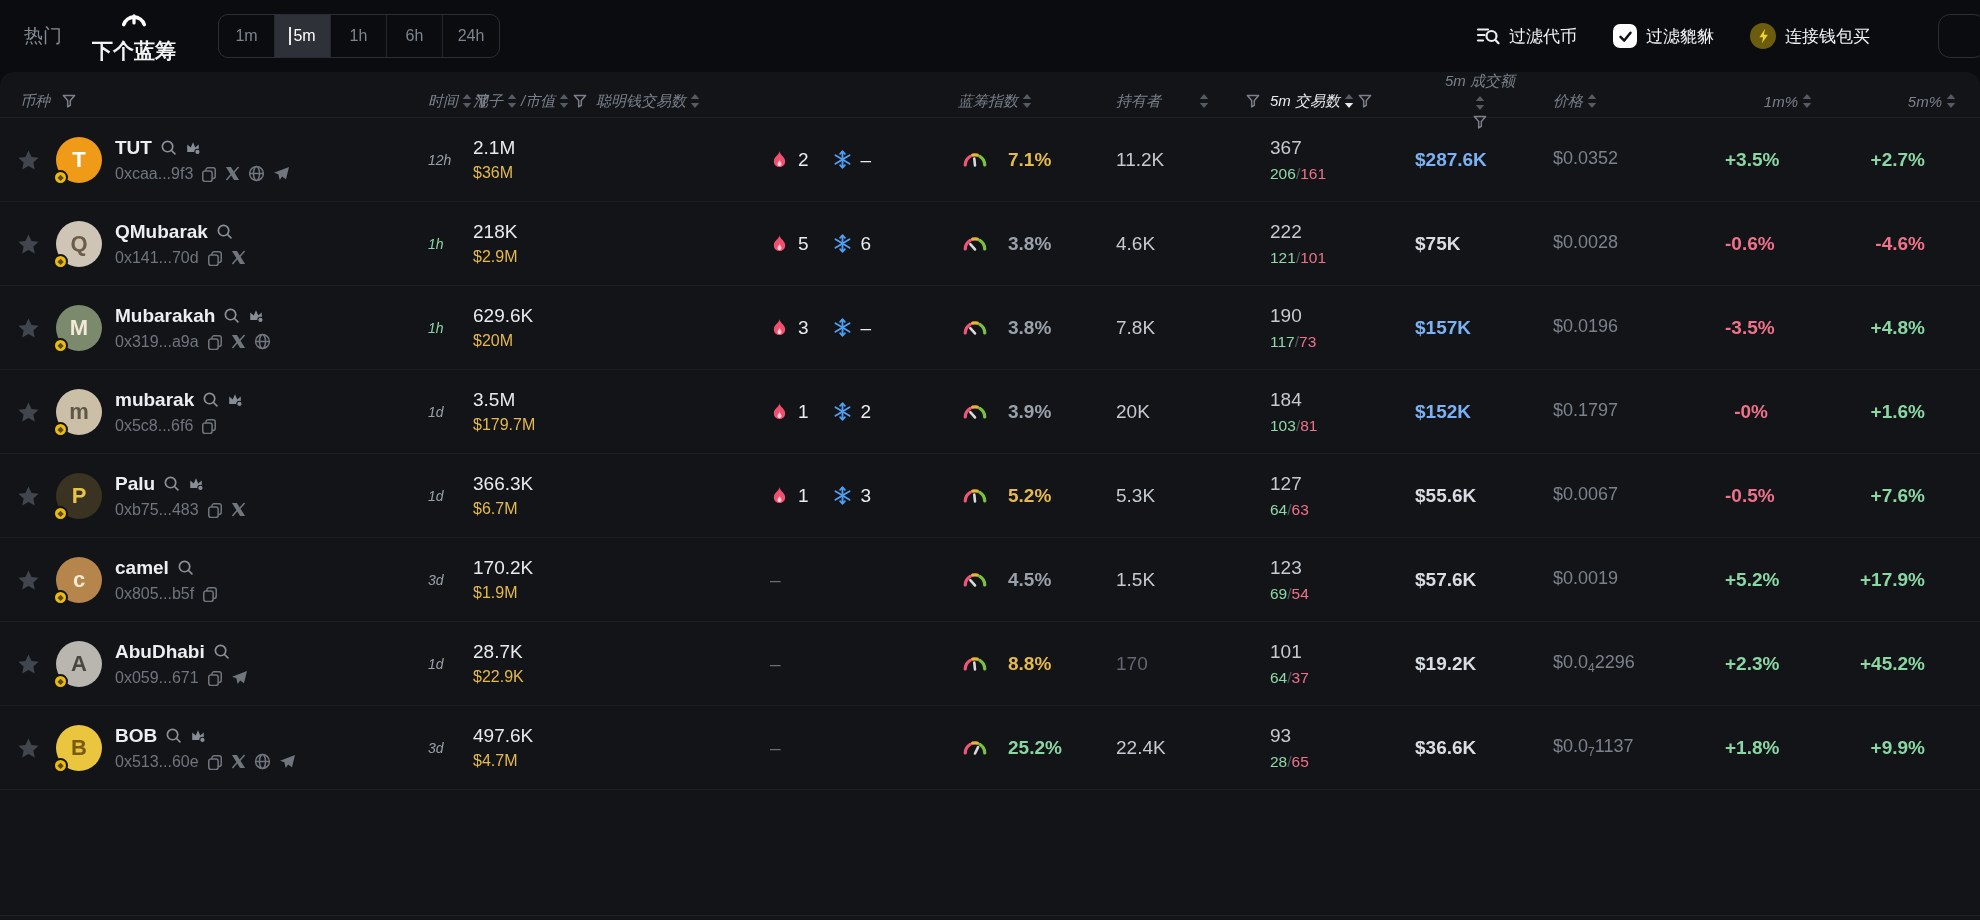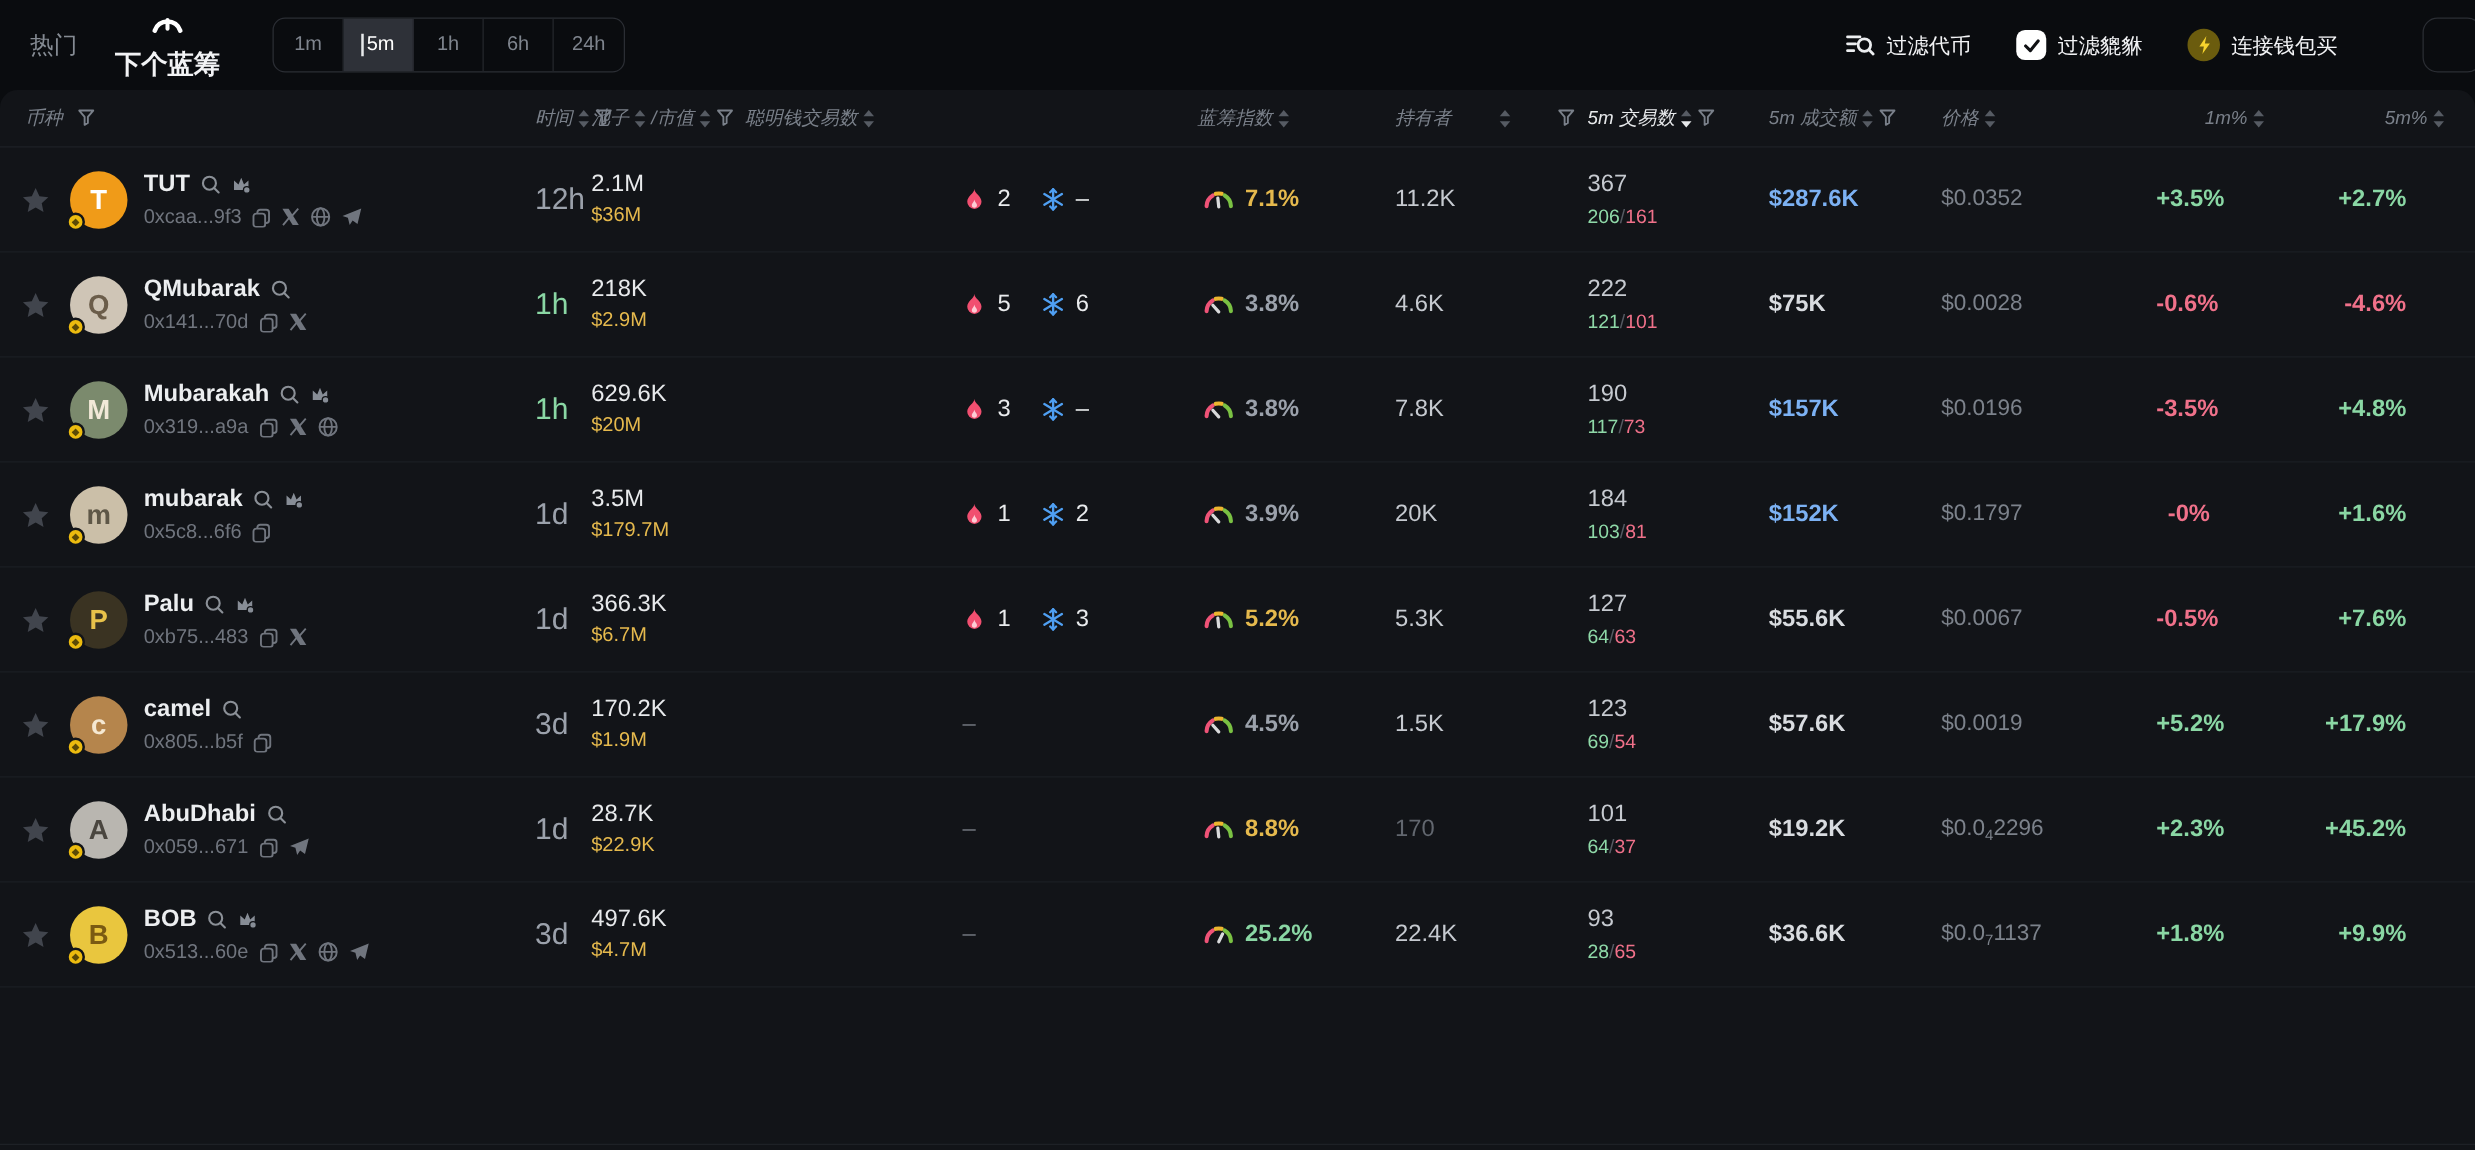--- a/index.html
+++ b/index.html
@@ -33,46 +33,46 @@
   .thead { display:grid; grid-template-columns:420px 48px 122px 360px 158px 152px 145px 140px 180px 95px 160px;
     height:46px; align-items:center; font-size:15px; color:#7a808a; border-bottom:1px solid #1e2126; }
   .th { display:flex; align-items:center; gap:4px; cursor:pointer; white-space:nowrap;font-style:italic; }
   .th-token { padding-left:20px; gap:12px; }
   .th-time { padding-left:8px; }
   .th-pool { padding-left:5px; }
   .th-smart { padding-left:6px; }
   .th-bluechip { padding-left:8px; }
   .th-holders { padding-left:8px;justify-content:space-between; }
   .th-txns { padding-left:10px; color:#e8eaec;text-align:center; }
-  .th-volume { padding-left:10px; }
+  .th-volume { padding-left:10px;flex-direction:column; }
   .th-price { padding-left:8px; }
   .th-m1 { justify-content:flex-end; padding-right:8px; }
   .th-m5 { justify-content:flex-end; padding-right:24px; }
 
   .trow { display:grid; grid-template-columns:56px 364px 48px 122px 360px 158px 152px 145px 140px 180px 95px 160px;
     height:84px; align-items:center; border-bottom:1px solid #1b1e23; cursor:pointer; }
   .c-star { display:flex; justify-content:center; }
   .c-token { display:flex; align-items:center; gap:13px; }
   .avatar { width:46px; height:46px; border-radius:50%; position:relative; flex-shrink:0;
     display:flex; align-items:center; justify-content:center; font-size:22px; font-weight:bold; }
   .chain-badge { position:absolute; left:-3px; bottom:-2px; width:15px; height:15px; border-radius:50%;
     background:#ecbb0f; border:2px solid #121418; display:flex; align-items:center; justify-content:center;
     font-size:8px; color:#5c4a06; }
   .t-toprow { display:flex; align-items:center; gap:8px; }
   .t-name { font-size:19px; font-weight:600; color:#eceef0; }
   .t-addr { display:flex; align-items:center; gap:8px; margin-top:6px; font-size:16px; color:#70757e; }
-  .c-time { font-size:24px; padding-left:8px; color:#8d939c; }
+  .c-time { font-size:14px; padding-left:8px; color:#8d939c;font-style:italic; }
   .c-pool { padding-left:5px; }
   .pool-top { font-size:19px; font-weight:500; color:#e8eaec; }
   .pool-mcap { font-size:16px; color:#e5b94d; margin-top:5px; }
   .c-smart { padding-left:180px; display:flex; align-items:center; font-size:19px; color:#e9ebed; }
   .smart-pair { display:flex; align-items:center; gap:9px; }
   .smart-gap { width:24px; }
   .smart-dash { color:#6b7078; }
-  .c-bluechip { padding-left:12px; display:flex; align-items:center; gap:8px; font-size:19px; font-weight:600; }
+  .c-bluechip { padding-left:12px; display:flex; align-items:center; gap:20px; font-size:19px; font-weight:600; }
   .c-holders { padding-left:8px; font-size:19px; color:#c6cad0; }
   .c-txns { padding-left:10px; font-size:19px; color:#c6cad0; }
   .bs-row { font-size:15.5px; margin-top:6px; }
   .bs-buy { color:#8fd9a8; } .bs-slash { color:#555a62; } .bs-sell { color:#f0718a; }
   .c-volume { padding-left:10px; font-size:19px; font-weight:600; }
   .c-price { padding-left:8px; font-size:18px; color:#7c828b; }
   .price-sub { font-size:12px; vertical-align:-4px; }
   .c-m1, .c-m5 { text-align:right; font-size:19px; font-weight:600; }
   .c-m1 { padding-right:52px; }
   .c-m5 { padding-right:55px; }

